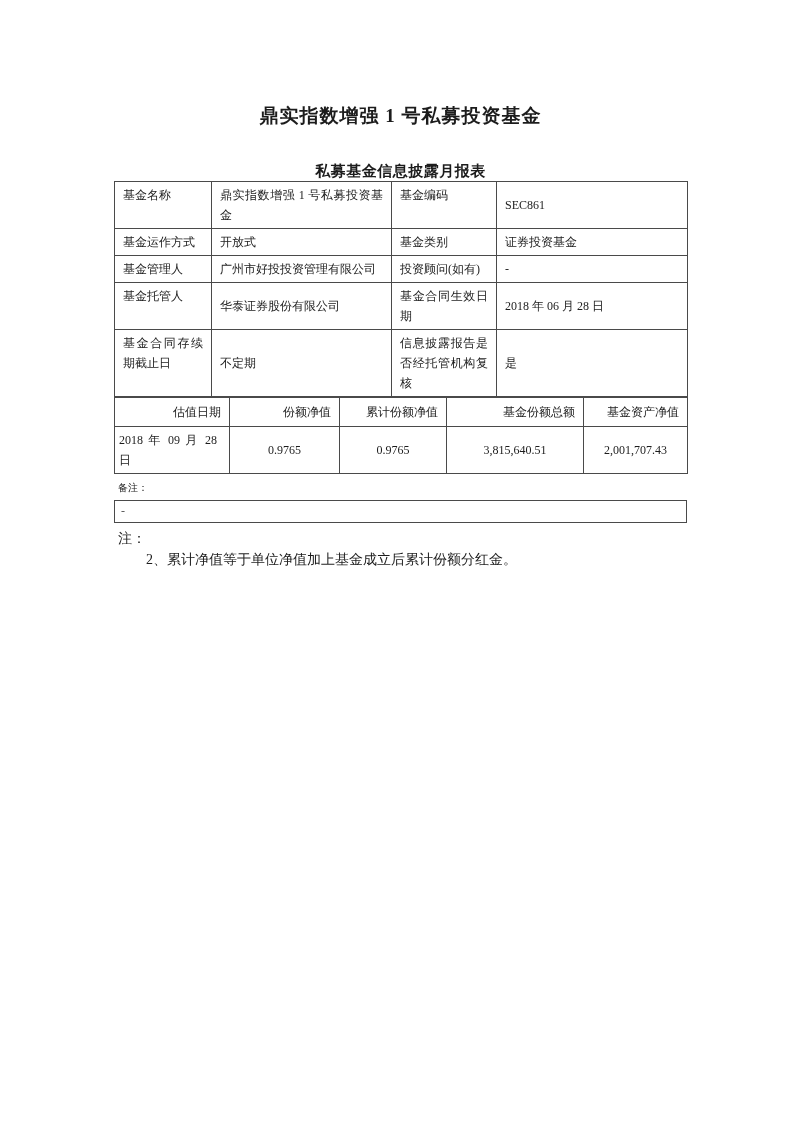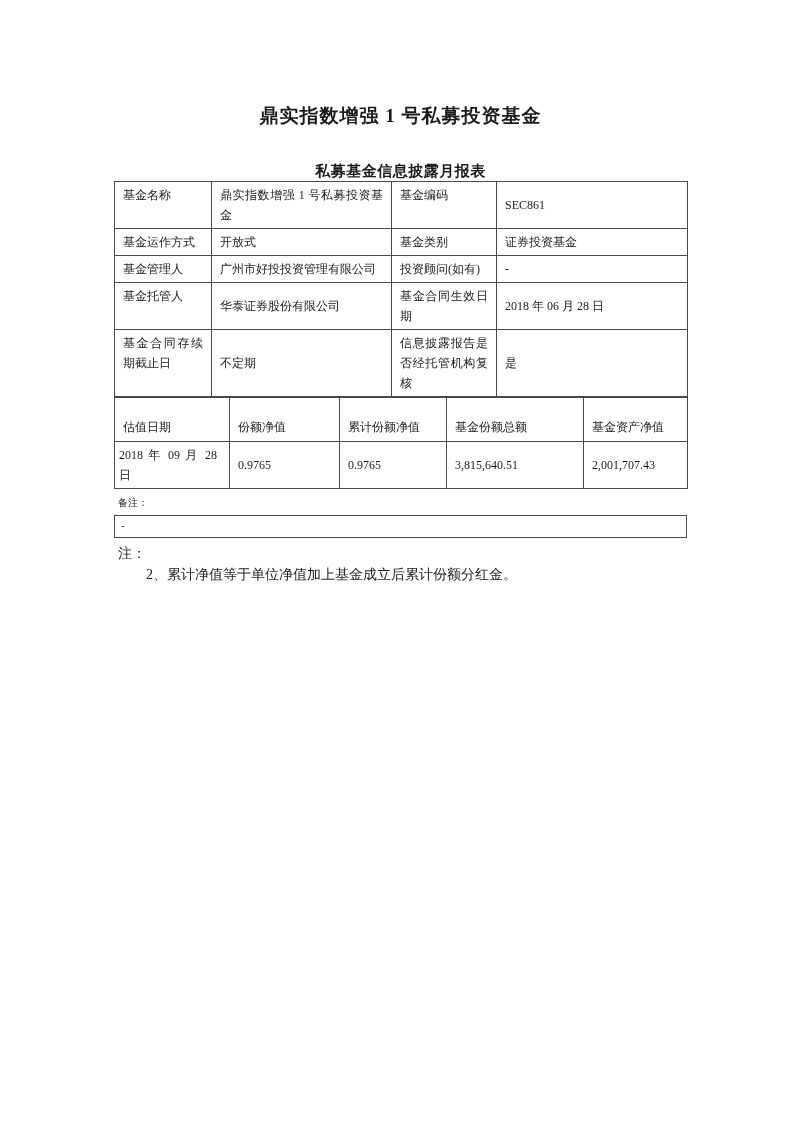--- a/index.html
+++ b/index.html
@@ -63,32 +63,32 @@
   }
   .overview-table td.val {
     vertical-align: middle;
     text-align: justify;
   }
   .overview-table td { padding-top: 3px; padding-bottom: 3px; }
 
   
   .nav-table th {
     font-weight: normal;
-    text-align: left;
+    text-align: right;
     vertical-align: middle;
-    padding-top: 19px; padding-bottom: 4px;
+    padding-top: 4px; padding-bottom: 4px;
   }
   .nav-table td { padding-top: 3px; padding-bottom: 3px; }
   .nav-table td.date-cell {
     text-align: justify;
     vertical-align: top;
     padding-left: 4px; padding-right: 12px;
   }
   .nav-table td.num {
-    text-align: left;
+    text-align: center;
     vertical-align: middle;
   }
 
   .remark-label {
     font-size: 10px;
     line-height: 20px;
     margin: 4px 0 2px 4px;
   }
   .remark-box {
     box-sizing: border-box;

